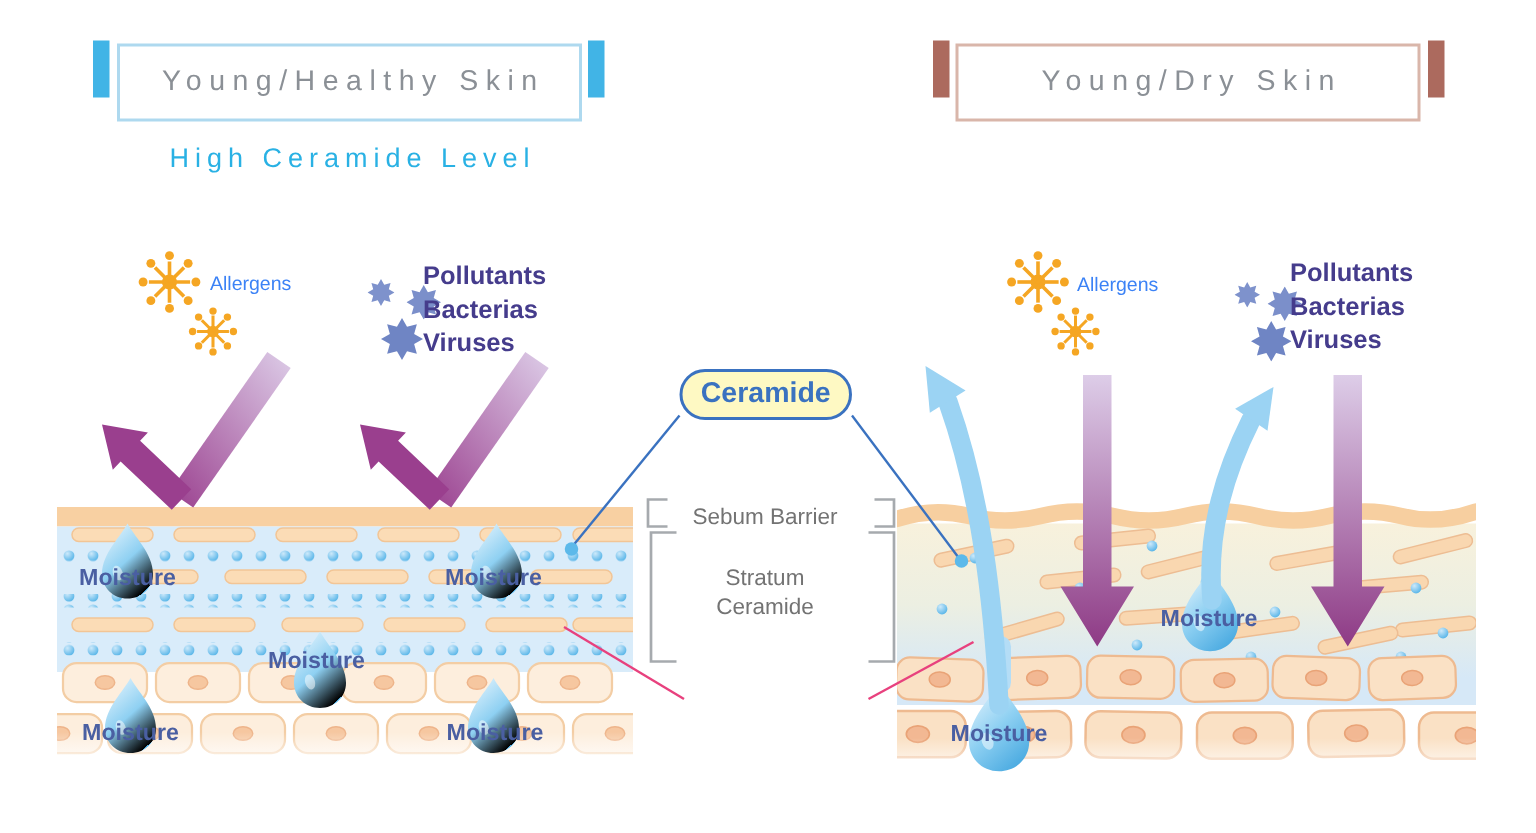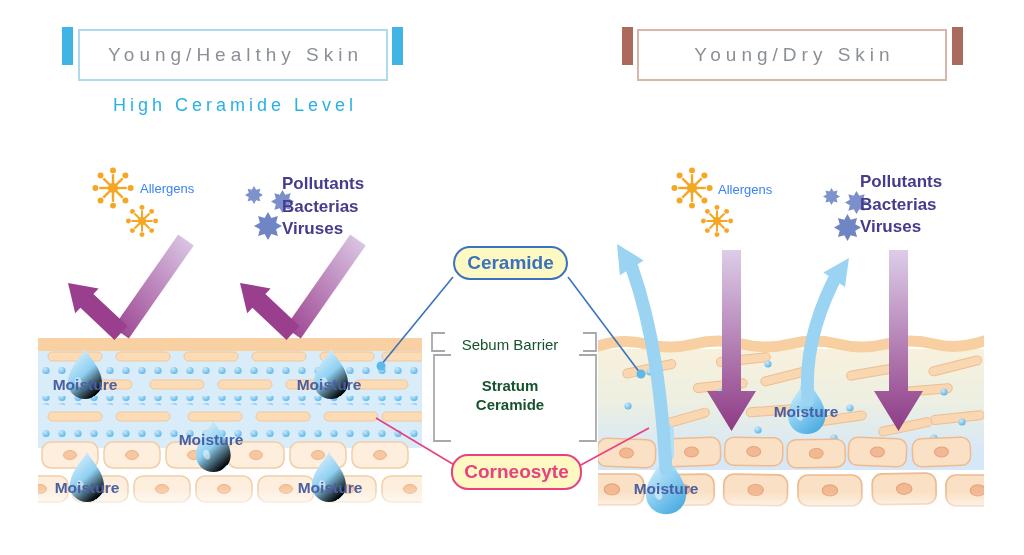--- a/index.html
+++ b/index.html
@@ -22,24 +22,24 @@
   .allergens-label{position:absolute;font-size:13px;font-weight:400;color:#3b82f6;}
   .pollutants-label{position:absolute;width:120px;font-size:17px;
                     font-weight:700;color:#453c8c;line-height:22.5px;}
   .icon{position:absolute;}
   
   .pill{position:absolute;box-sizing:border-box;display:flex;align-items:center;
         justify-content:center;font-weight:700;font-size:19px;background:#fef9c3;
         border:2.5px solid;border-radius:17px;}
   .pill.ceramide{left:453px;top:246px;width:115px;height:34px;color:#3a72c0;border-color:#3a72c0;}
   .pill.corneo{left:451px;top:454px;width:131px;height:36px;color:#e8417e;border-color:#e8417e;}
-  .layer-label{position:absolute;left:447px;width:126px;text-align:center;color:#14532d;
+  .layer-label{position:absolute;left:447px;width:126px;text-align:center;color:#737373;
                font-size:15px;line-height:19px;}
   .layer-label.sebum{top:335px;}
-  .layer-label.stratum{top:376px;font-weight:bold;}
+  .layer-label.stratum{top:376px;}
   svg{display:block;}
   .abs{position:absolute;}
   .overlay{position:absolute;left:0;top:0;pointer-events:none;}
 </style>
 </head>
 <body>
 
 <div class="stage">
 
   <div class="hdr-bar bar-blue" style="left:62px"></div>
@@ -425,17 +425,14 @@
   </svg>
 
   <div class="pill ceramide">
     <span>Ceramide</span>
   </div>
   <div class="layer-label sebum">Sebum Barrier</div>
   <div class="layer-label stratum">
     <div>Stratum</div>
     <div>Ceramide</div>
   </div>
-  <div class="pill corneo">
-    <span>Corneosyte</span>
-  </div>
 
 </div>
 
 </body></html>

